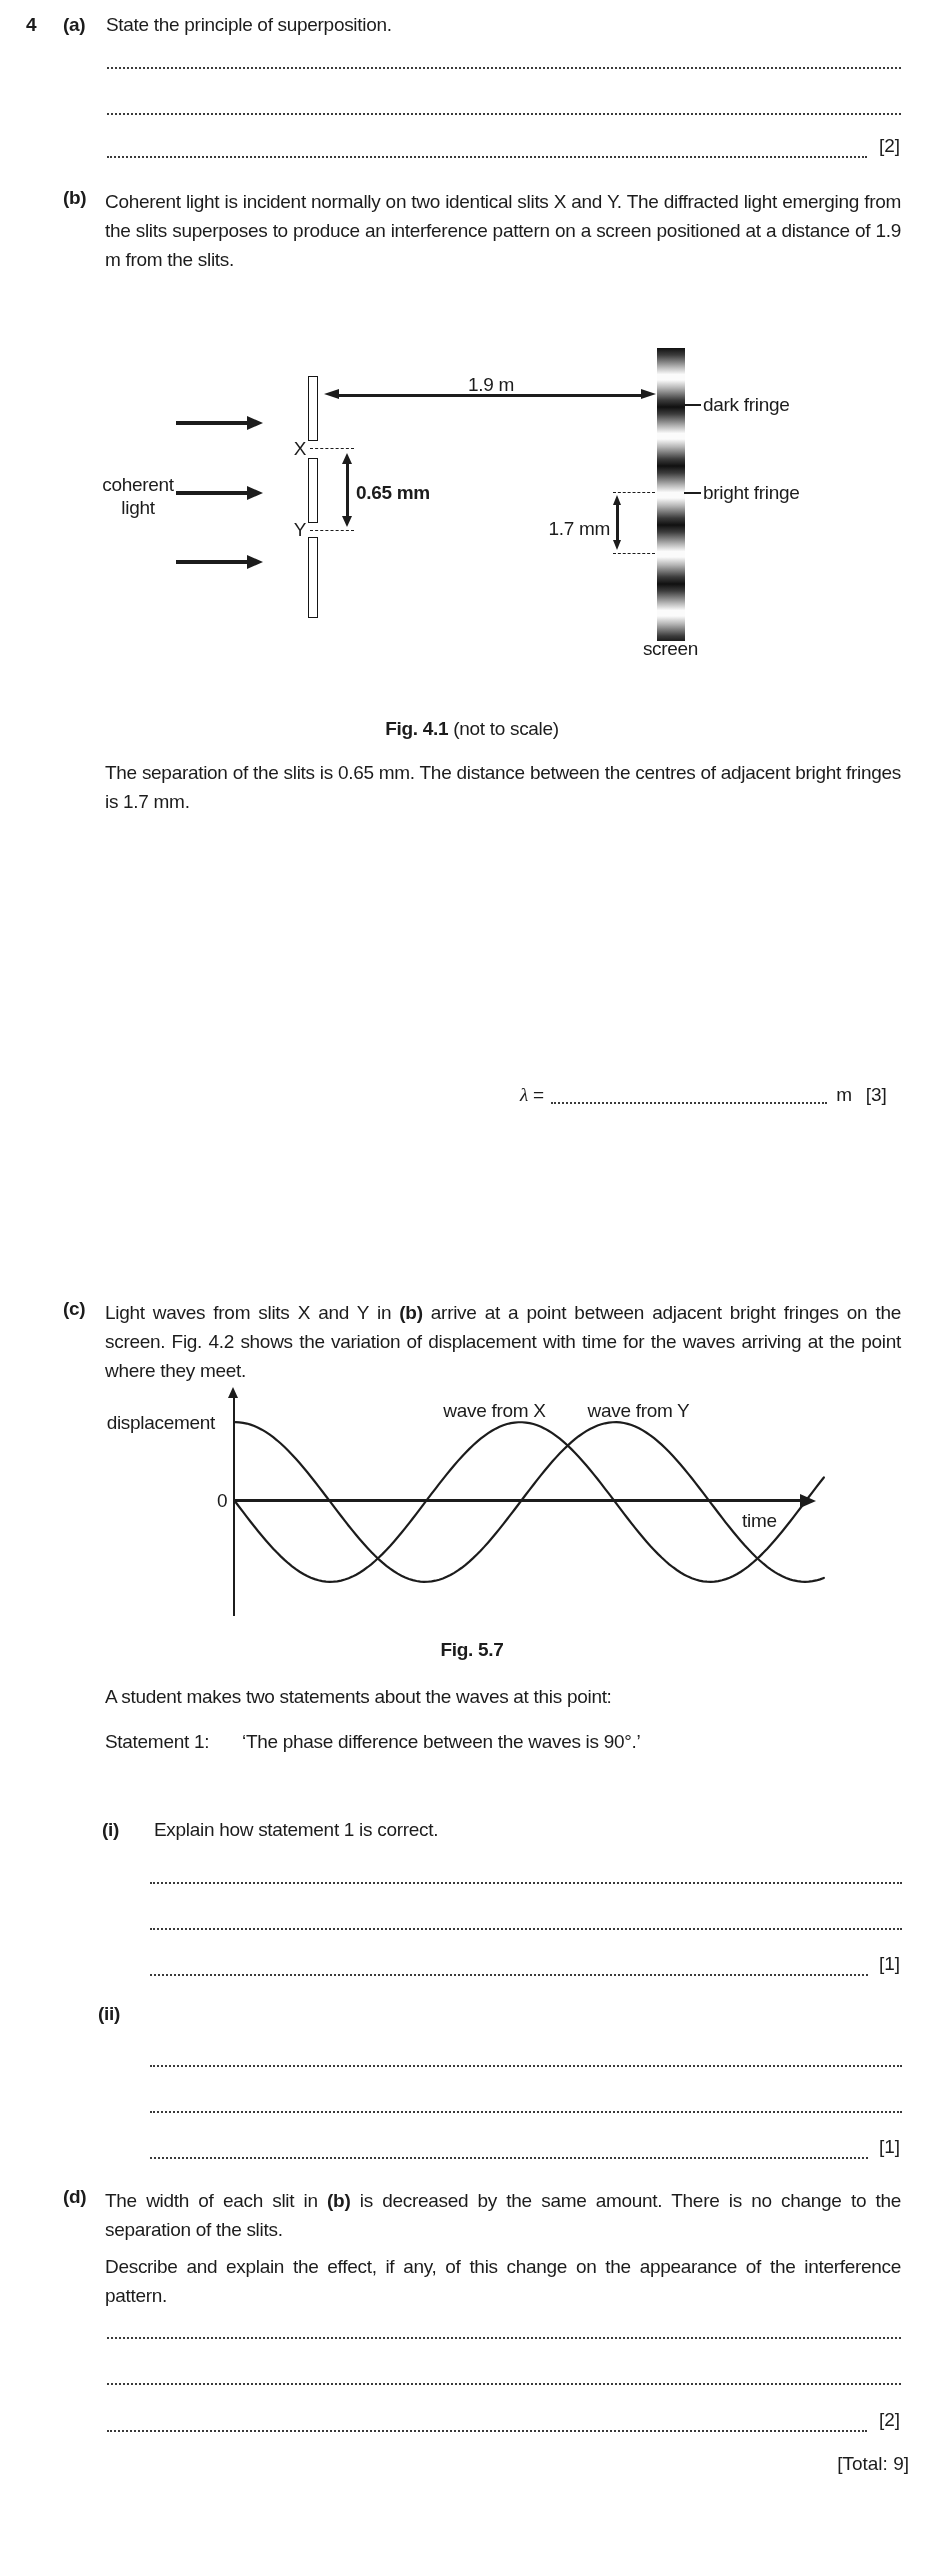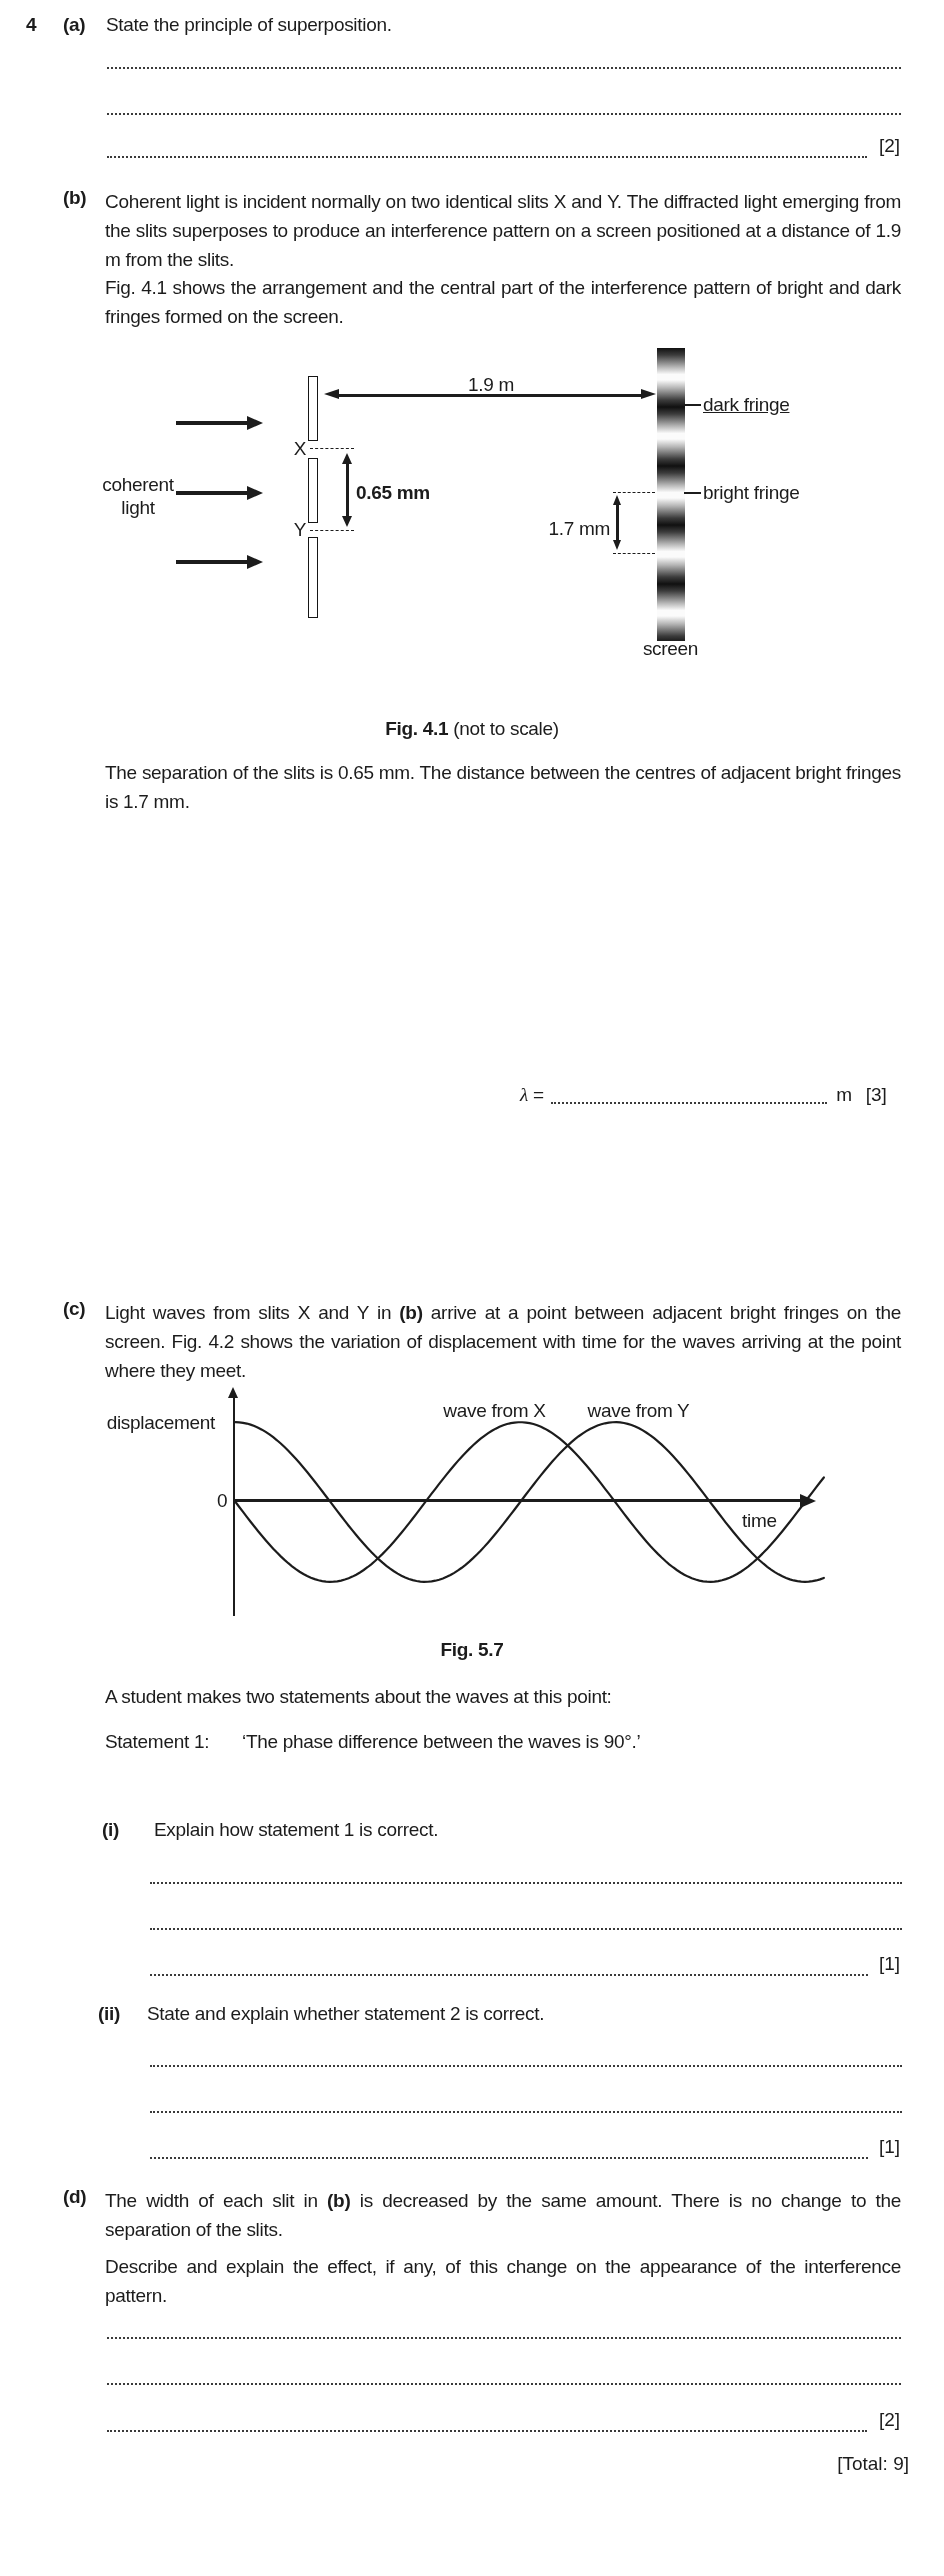--- a/index.html
+++ b/index.html
@@ -51,21 +51,20 @@
   <div class="abs b" style="left:63px;top:14px;">(a)</div>
   <div class="abs" style="left:106px;top:14px;width:796px;">State the principle of superposition.</div>
 
   <div class="abs dots" style="left:107px;top:67px;width:794px;"></div>
   <div class="abs dots" style="left:107px;top:113px;width:794px;"></div>
   <div class="abs dots" style="left:107px;top:156px;width:760px;"></div>
   <div class="abs marks" style="left:879px;top:135px;">[2]</div>
 
   <div class="abs b" style="left:63px;top:187px;">(b)</div>
   <div class="abs para" style="left:105px;top:187px;width:796px;">Coherent light is incident normally on two identical slits X and Y. The diffracted light emerging from the slits superposes to produce an interference pattern on a screen positioned at a distance of 1.9 m from the slits.</div>
-  <div class="abs para" style="left:105px;top:273px;width:796px;">Fig. 4.1 shows the arrangement and the central part of the interference pattern of bright and dark fringes formed on the screen.</div>
 
   <div class="abs" style="left:0;top:340px;width:944px;height:321px;">
 
     <div class="abs center" style="left:91px;top:133px;width:94px;line-height:23px;">
       <div>coherent</div>
       <div>light</div>
     </div>
 
     <div class="abs hline" style="left:176px;top:81px;width:72px;height:3.8px;"></div>
     <div class="abs tri tri-r" style="left:247px;top:76px;"></div>
@@ -90,21 +89,21 @@
     <div class="abs" style="left:356px;top:142px;font-weight:bold;">0.65 mm</div>
 
     <div class="abs tri tri-l-sm" style="left:324px;top:49px;"></div>
     <div class="abs hline" style="left:337px;top:54px;width:305px;height:2.5px;"></div>
     <div class="abs tri tri-r-sm" style="left:641px;top:49px;"></div>
     <div class="abs center" style="left:453px;top:34px;width:76px;">1.9 m</div>
 
     <div class="abs screen-strip" style="left:657px;top:7.6px;height:293px;"></div>
 
     <div class="abs hline" style="left:684px;top:64px;width:17px;height:1.9px;"></div>
-    <div class="abs" style="left:703px;top:54px;text-decoration:underline;">dark fringe</div>
+    <div class="abs" style="left:703px;top:54px;">dark fringe</div>
 
     <div class="abs hline" style="left:684px;top:152px;width:17px;height:1.9px;"></div>
     <div class="abs" style="left:703px;top:142px;">bright fringe</div>
 
     <div class="abs dashh" style="left:613px;top:152px;width:42px;"></div>
     <div class="abs dashh" style="left:613px;top:213px;width:42px;"></div>
     <div class="abs tri tri-u-sm" style="left:613px;top:155px;"></div>
     <div class="abs vline" style="left:616px;top:164px;width:2.5px;height:38px;"></div>
     <div class="abs tri tri-d-sm" style="left:613px;top:200px;"></div>
     <div class="abs right" style="left:531px;top:178px;width:79px;">1.7 mm</div>
@@ -162,21 +161,20 @@
   </div>
 
   <div class="abs b" style="left:102px;top:1819px;">(i)</div>
   <div class="abs" style="left:154px;top:1819px;width:754px;">Explain how statement 1 is correct.</div>
   <div class="abs dots" style="left:150px;top:1882px;width:752px;"></div>
   <div class="abs dots" style="left:150px;top:1928px;width:752px;"></div>
   <div class="abs dots" style="left:150px;top:1974px;width:718px;"></div>
   <div class="abs marks" style="left:879px;top:1953px;">[1]</div>
 
   <div class="abs b" style="left:98px;top:2003px;">(ii)</div>
-  <div class="abs" style="left:147px;top:2003px;width:754px;">State and explain whether statement 2 is correct.</div>
   <div class="abs dots" style="left:150px;top:2065px;width:752px;"></div>
   <div class="abs dots" style="left:150px;top:2111px;width:752px;"></div>
   <div class="abs dots" style="left:150px;top:2157px;width:718px;"></div>
   <div class="abs marks" style="left:879px;top:2136px;">[1]</div>
 
   <div class="abs b" style="left:63px;top:2186px;">(d)</div>
   <div class="abs para" style="left:105px;top:2186px;width:796px;">
     <span>The width of each slit in </span><span class="b">(b)</span><span> is decreased by the same amount. There is no change to the separation of the slits.</span>
   </div>
   <div class="abs para" style="left:105px;top:2252px;width:796px;">Describe and explain the effect, if any, of this change on the appearance of the interference pattern.</div>

